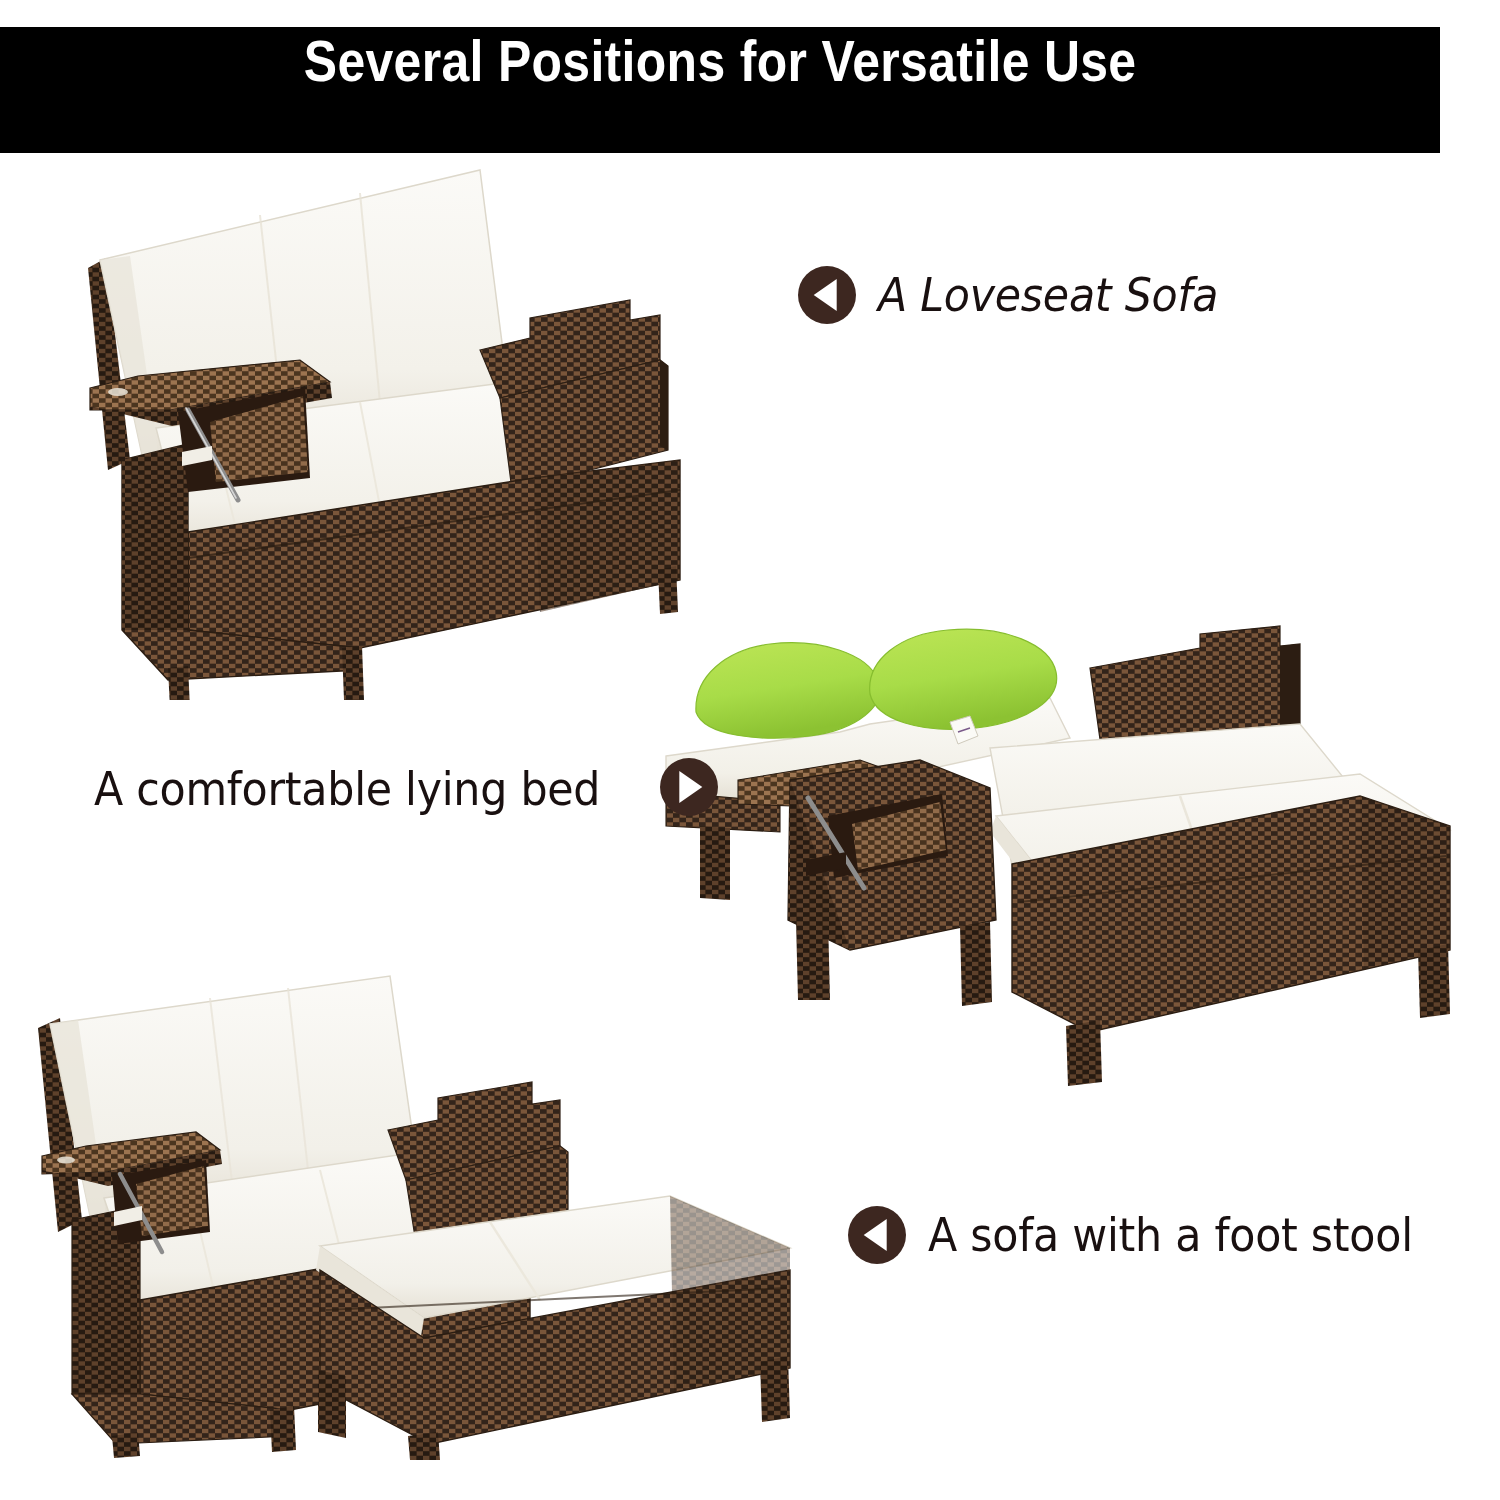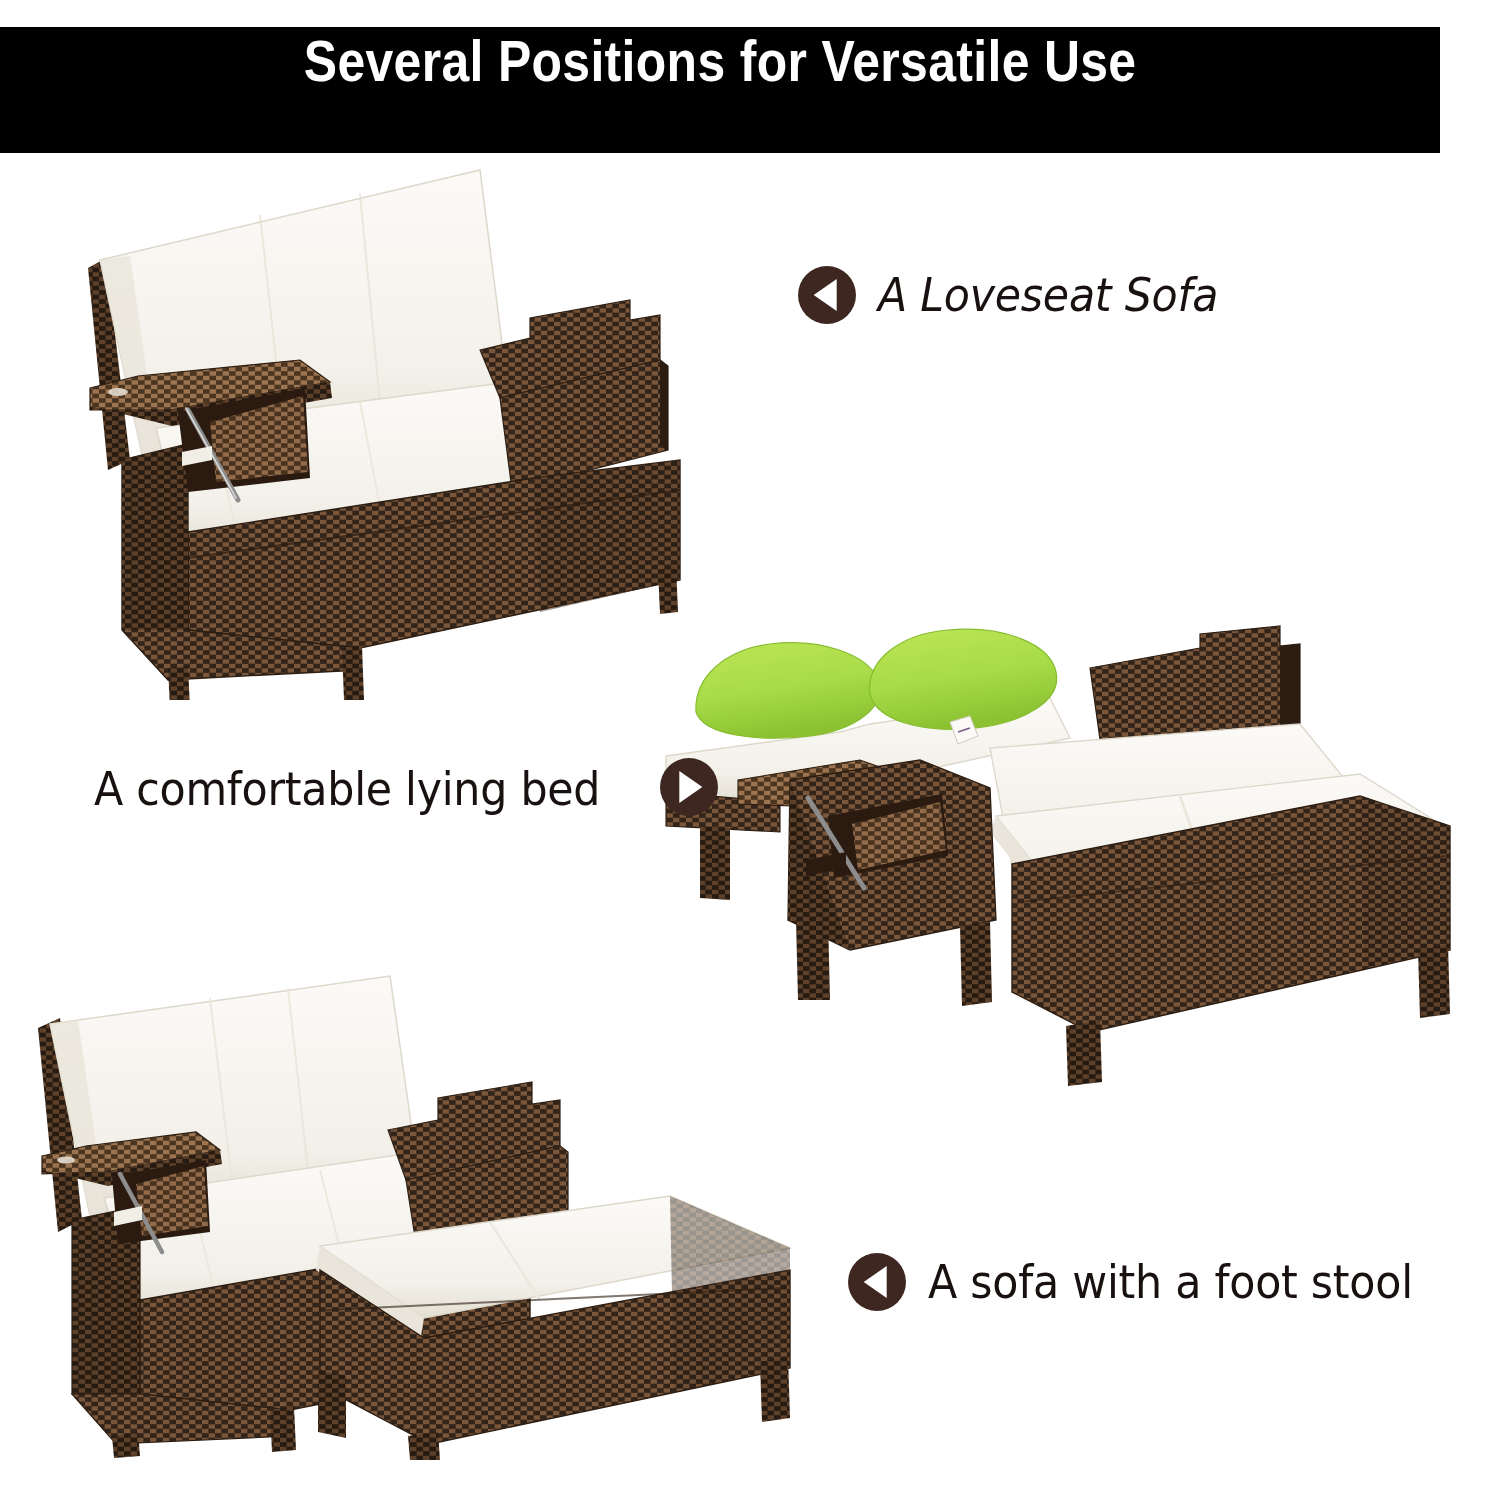--- a/index.html
+++ b/index.html
@@ -34,21 +34,21 @@
   }
   .arrow-badge.left::before{
     border-right:23px solid #ffffff;transform:translate(-58%,-50%);
   }
   .arrow-badge.right::before{
     border-left:23px solid #ffffff;transform:translate(-42%,-50%);
   }
 
   #caption-loveseat{left:798px;top:266px;font-style:italic;}
   #caption-bed{left:94px;top:758px;align-items:flex-end;}
-  #caption-stool{left:848px;top:1206px;margin-top:47px;}
+  #caption-stool{left:848px;top:1206px;}
 
   
   .photo{position:absolute;}
   #photo-loveseat{left:60px;top:160px;width:680px;height:540px;}
   #photo-bed{left:660px;top:620px;width:830px;height:470px;}
   #photo-stool{left:20px;top:970px;width:840px;height:490px;}
   .photo svg{display:block;width:100%;height:100%;}
 </style>
 </head>
 <body>

